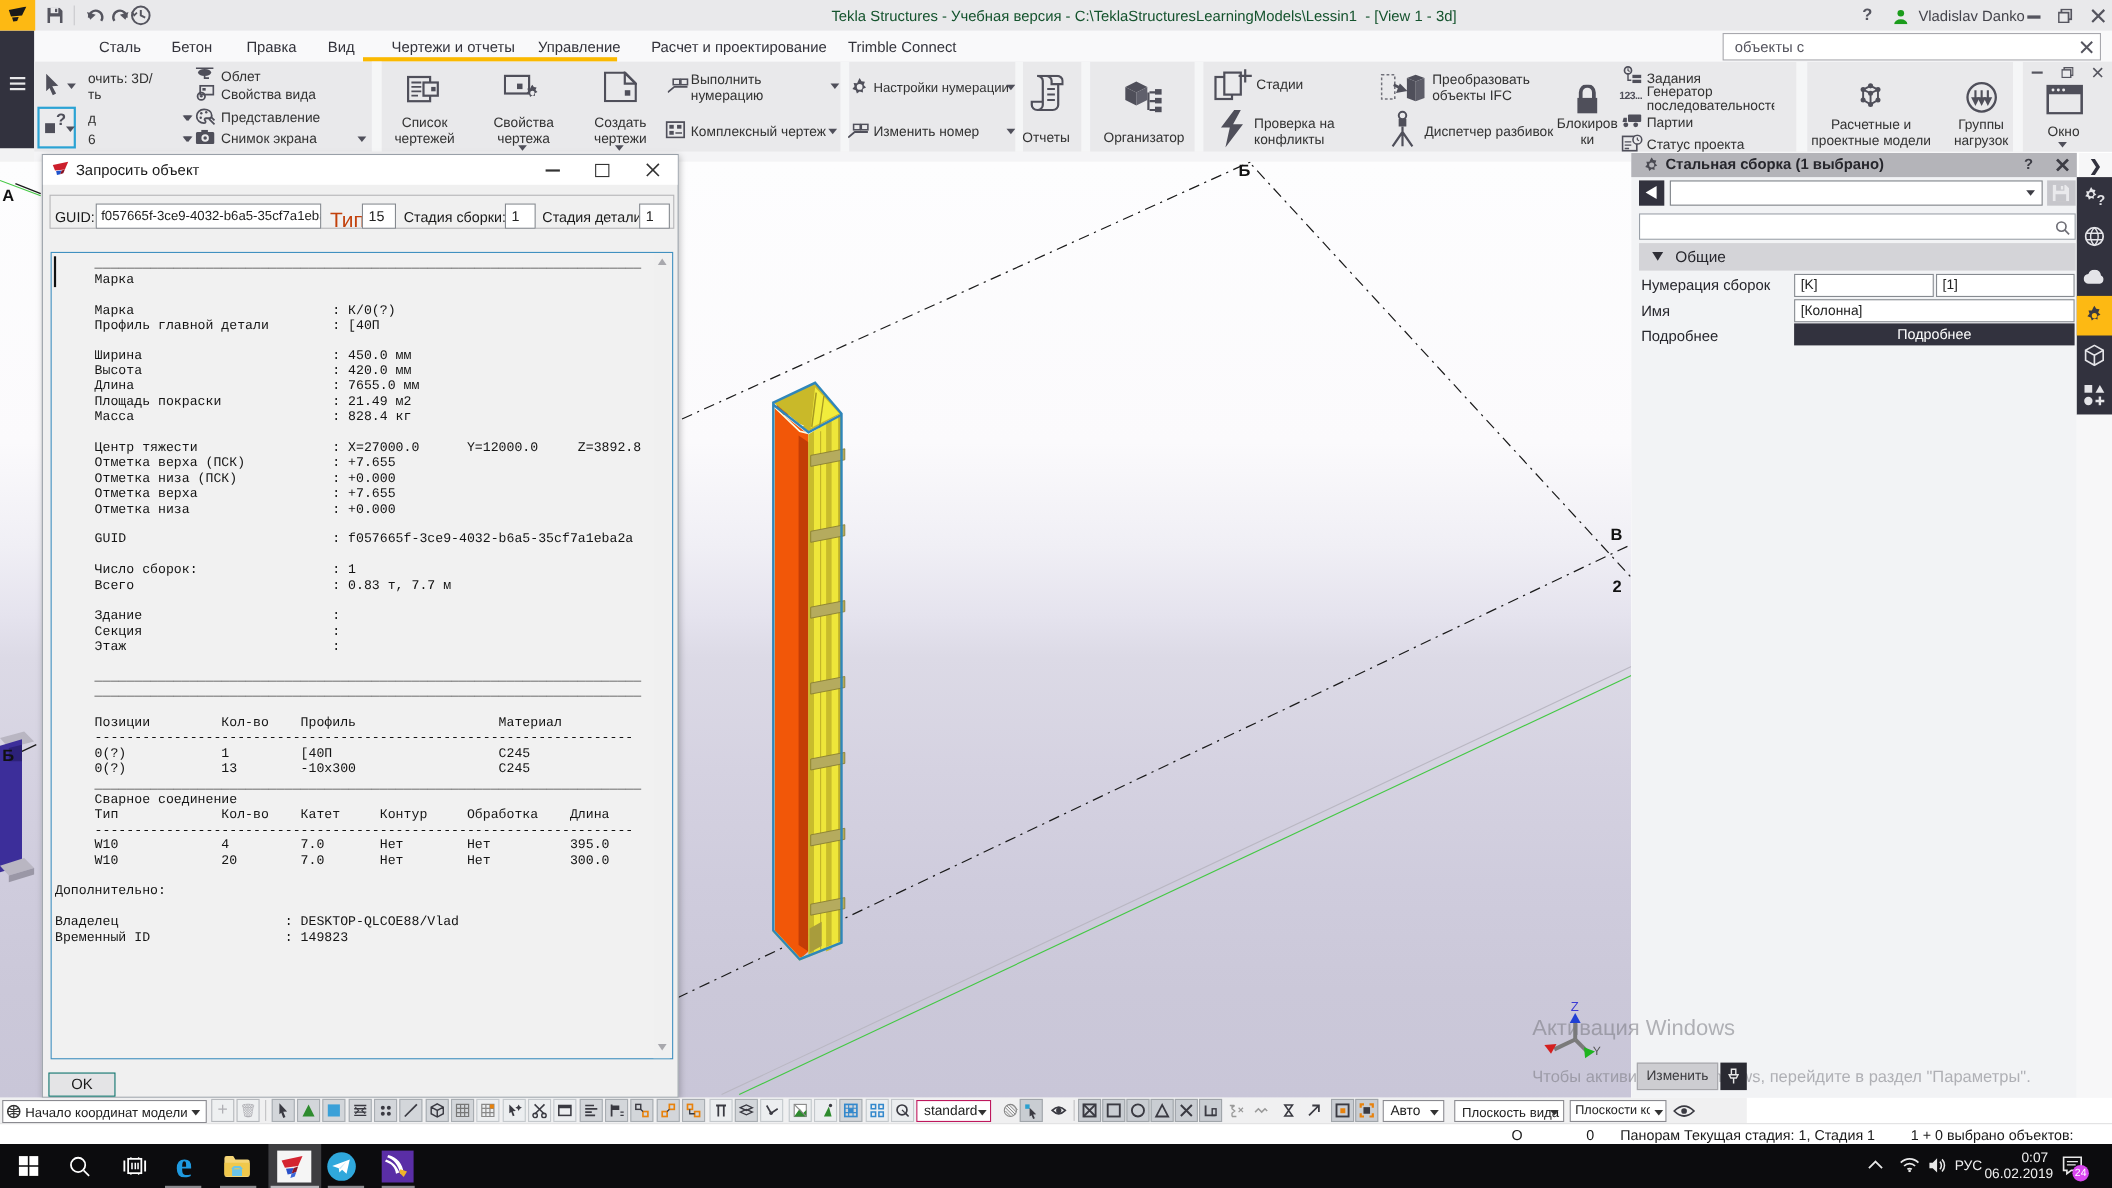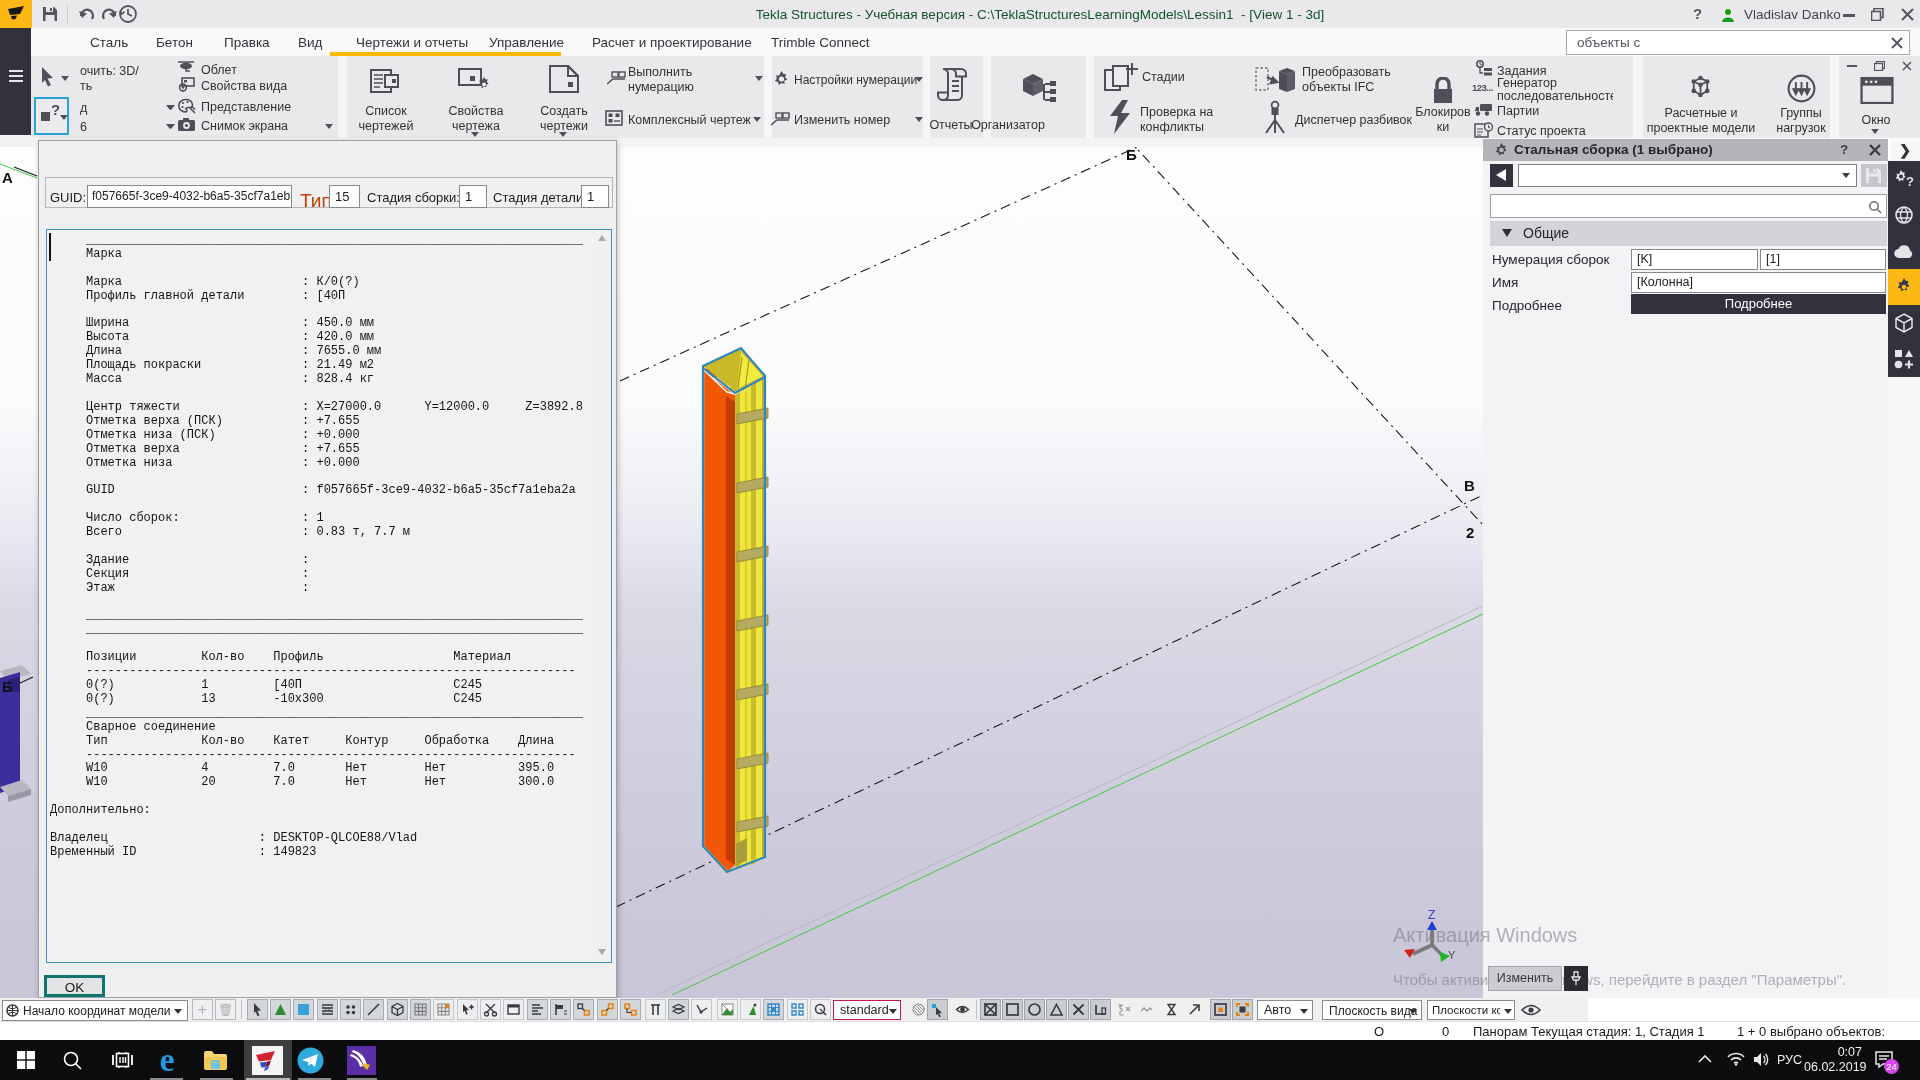--- a/index.html
+++ b/index.html
@@ -194,21 +194,21 @@
   <svg class="a" style="left:1020px;top:15px" width="38" height="36" viewBox="0 0 38 36">
       <path d="M3 8 L13 3 L23 8 L13 13 Z" fill="#4f4f5a"></path>
       <path d="M3 8 v12 l10 5 v-12 Z" fill="#4f4f5a"></path>
       <path d="M23 8 v12 l-10 5 v-12 Z" fill="#60606c"></path>
       <path d="M25 13 h5 M25 21 h5 M25 29 h5" stroke="#4f4f5a" stroke-width="2"></path>
       <rect x="30" y="10" width="6" height="5" fill="#4f4f5a"></rect>
       <rect x="30" y="18" width="6" height="5" fill="#4f4f5a"></rect>
       <rect x="30" y="26" width="6" height="5" fill="#4f4f5a"></rect>
       <path d="M24 13 v16" stroke="#4f4f5a" stroke-width="2"></path>
     </svg>
-  <div class="a rlbl" style="left:963px;top:62px;width:90px">Организатор</div>
+  <div class="a rlbl" style="left:995px;top:62px;width:90px">Организатор</div>
   <div class="a" style="left:1086px;top:0;width:8px;height:82px;background:#f5f6f7"></div>
 
   <svg class="a" style="left:1103px;top:6px" width="36" height="32" viewBox="0 0 36 32">
       <rect x="2" y="8" width="15" height="20" fill="#ebebed" stroke="#4f4f5a" stroke-width="2"></rect>
       <rect x="10" y="4" width="15" height="20" fill="#ebebed" stroke="#4f4f5a" stroke-width="2"></rect>
       <path d="M29 1 v12 M23 7 h12" stroke="#4f4f5a" stroke-width="2"></path>
     </svg>
   <div class="a slbl" style="left:1142px;top:14px">Стадии</div>
   <svg class="a" style="left:1108px;top:44px" width="24" height="34" viewBox="0 0 24 34">
       <path d="M14 0 L2 16 h8 L6 34 L22 13 h-9 L20 0 Z" fill="#4f4f5a"></path>
@@ -462,20 +462,33 @@
     <path d="M10 1 L18 5.5 L18 14.5 L10 19 L2 14.5 L2 5.5 Z M2 5.5 L10 10 L18 5.5 M10 10 V19" fill="none" stroke="#e4e4e8" stroke-width="1.5"></path>
   </svg>
 <g></g>
 <svg class="a" style="left:1894px;top:349px" width="20" height="20" viewBox="0 0 20 20">
     <rect x="1" y="1" width="7" height="7" fill="#e4e4e8"></rect>
     <path d="M15 1 l4 7 h-8 Z" fill="#e4e4e8"></path>
     <circle cx="4.5" cy="15.5" r="3.8" fill="#e4e4e8"></circle>
     <path d="M15 11.5 v8 M11 15.5 h8" stroke="#e4e4e8" stroke-width="2.2"></path>
   </svg>
 <div class="a" style="left:38px;top:140px;width:579px;height:858px;background:#f0f0f0;border:1px solid #99a0a8;box-shadow:1px 2px 6px rgba(0,0,0,0.25)">
+  <div class="a" style="left:0;top:0;width:577px;height:27px;background:#fff">
+    <svg class="a" style="left:8px;top:5px" width="17" height="16" viewBox="0 0 17 16">
+        <path d="M1 4 L15 1 L12 8 L3 9 Z" fill="#cc1f2c"></path>
+        <path d="M4 9.5 L9 9 L7.8 12.5 L4.8 13 Z" fill="#1f53cc"></path>
+        <path d="M9 9 L12 8 L10.5 11.5 L7.8 12.5 Z" fill="#8a1020"></path>
+      </svg>
+    <div class="a" style="left:30px;top:6px;font-size:13.5px;color:#1a1a1a">Запросить объект</div>
+    <div class="a" style="left:457px;top:13px;width:13px;height:1.6px;background:#333"></div>
+    <div class="a" style="left:502px;top:8px;width:13px;height:12px;border:1.4px solid #333"></div>
+    <svg class="a" style="left:548px;top:7px" width="13" height="13" viewBox="0 0 13 13">
+        <path d="M1 1 L12 12 M12 1 L1 12" stroke="#333" stroke-width="1.5"></path>
+      </svg>
+  </div>
   <div class="a" style="left:6px;top:36px;width:568px;height:31px;border:1px solid #b6b6b8"></div>
   <div class="a" style="left:11px;top:49px;font-size:13px;color:#1a1a1a">GUID:</div>
   <div class="a inp" style="left:48px;top:44px;width:205px;height:23px;font-size:12px;padding:3px 4px;white-space:nowrap;overflow:hidden">f057665f-3ce9-4032-b6a5-35cf7a1eba﻿</div>
   <div class="a" style="left:261px;top:49px;font-size:19px;color:#c2410c">Тип:</div>
   <div class="a inp" style="left:290px;top:44px;width:31px;height:23px;font-size:13px;padding:3px 5px">15</div>
   <div class="a" style="left:328px;top:49px;font-size:13px;color:#1a1a1a">Стадия сборки:</div>
   <div class="a inp" style="left:420px;top:44px;width:28px;height:23px;font-size:13px;padding:3px 5px">1</div>
   <div class="a" style="left:454px;top:49px;font-size:13px;color:#1a1a1a">Стадия детали:</div>
   <div class="a inp" style="left:542px;top:44px;width:28px;height:23px;font-size:13px;padding:3px 5px">1</div>
   <div class="a" style="left:7px;top:88px;width:566px;height:734px;background:#f1f1f1;border:1.5px solid #4090c0">
@@ -523,21 +536,21 @@
 
 Дополнительно:
 
 Владелец                     : DESKTOP-QLCOE88/Vlad
 Временный ID                 : 149823</pre>
     <div class="a" style="left:547px;top:0;width:15px;height:732px;background:#f0f0f0">
       <div class="a" style="left:4px;top:5px;width:0;height:0;border-left:4px solid transparent;border-right:4px solid transparent;border-bottom:6px solid #a8a8ad"></div>
       <div class="a" style="left:4px;top:719px;width:0;height:0;border-left:4px solid transparent;border-right:4px solid transparent;border-top:6px solid #a8a8ad"></div>
     </div>
   </div>
-  <div class="a" style="left:5px;top:834px;width:61px;height:22px;background:#e4e4e6;border:3px solid #0f766e;font-size:13.5px;color:#1a1a1a;text-align:center;line-height:20px">OK</div>
+  <div class="a" style="left:5px;top:834px;width:61px;height:22px;background:#e4e4e6;border:1px solid #0f766e;font-size:13.5px;color:#1a1a1a;text-align:center;line-height:20px">OK</div>
 </div>
 <div class="a" style="left:0;top:998px;width:1588px;height:23px;background:#f0f0f1"></div>
 <div class="a" style="left:2px;top:1000px;width:186px;height:21px;background:#fff;border:1px solid #8a8a90">
   <svg class="a" style="left:3px;top:3px" width="13" height="13" viewBox="0 0 13 13">
       <circle cx="6.5" cy="6.5" r="5.5" fill="none" stroke="#333" stroke-width="1.4"></circle>
       <path d="M6.5 1 v11 M1 6.5 h11 M2.5 3.5 a7 7 0 0 0 8 0 M2.5 9.5 a7 7 0 0 1 8 0" fill="none" stroke="#333" stroke-width="1"></path>
     </svg>
   <div class="a" style="left:20px;top:3px;font-size:12px;color:#222">Начало координат модели</div>
   <div class="dd a" style="left:171px;top:8px;border-top-color:#333"></div>
 </div>

